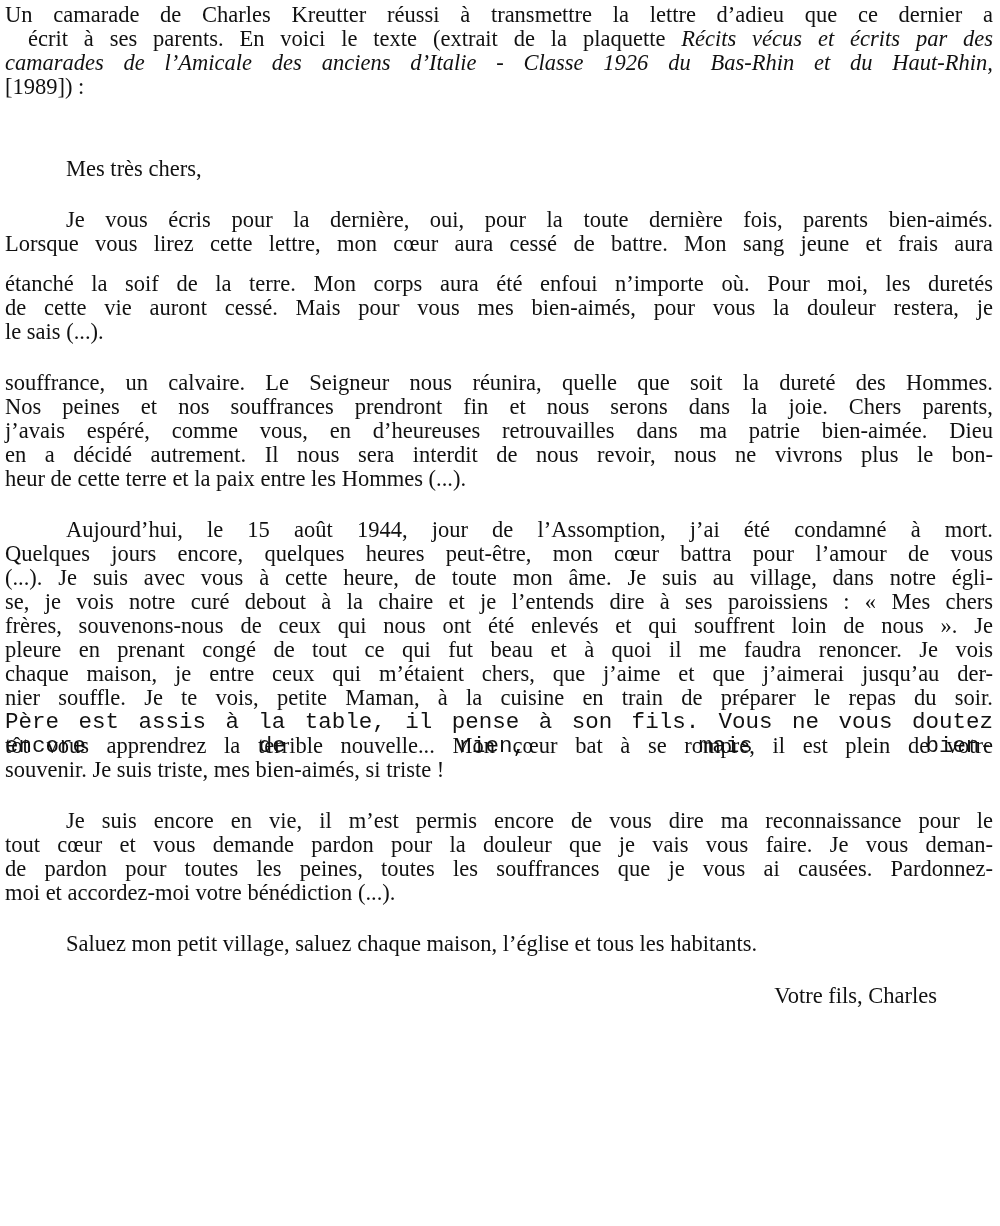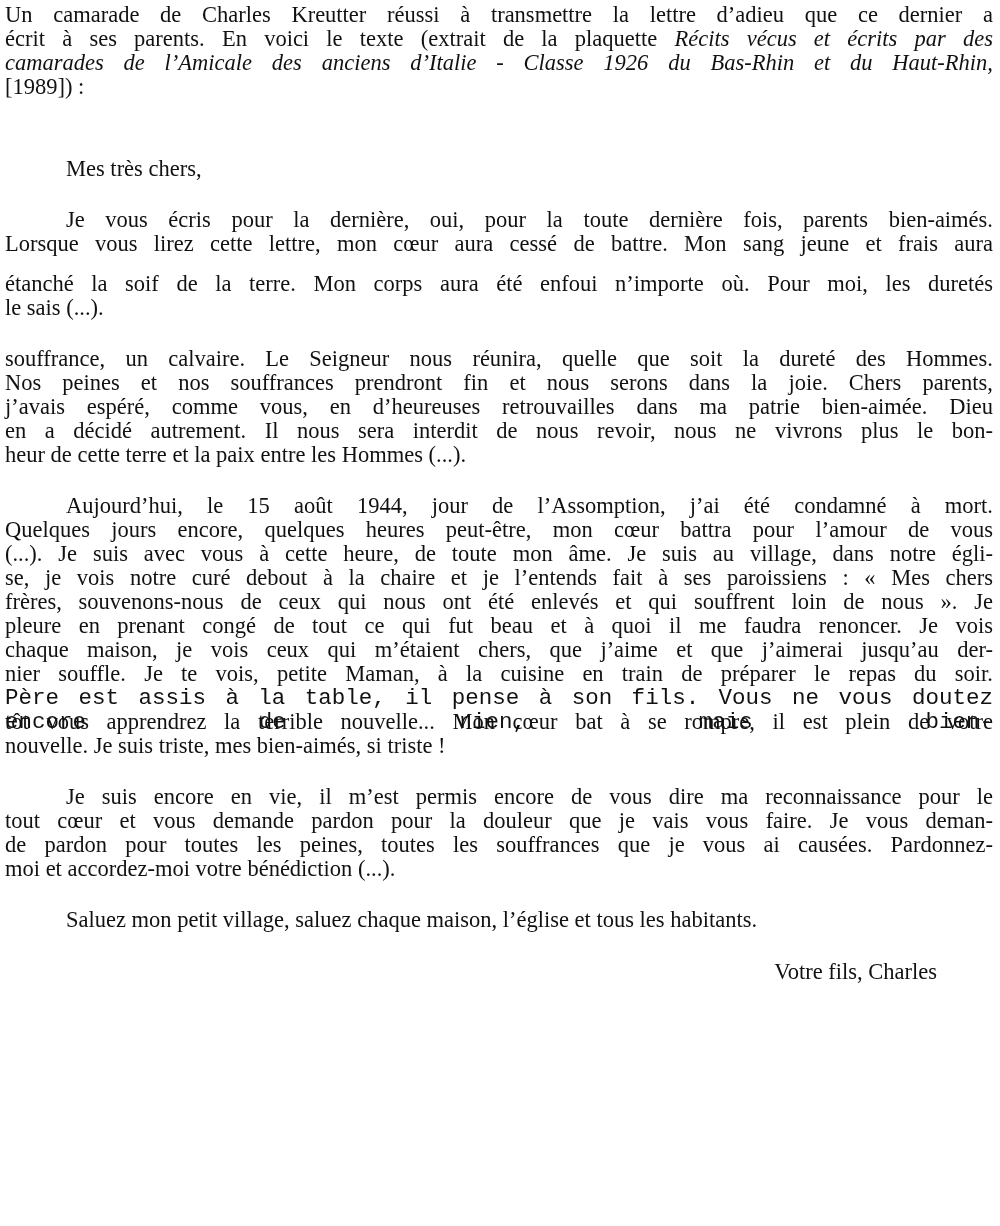--- a/index.html
+++ b/index.html
@@ -23,64 +23,65 @@
   em { font-style: italic; }
   .sign { text-align: right; padding-right: 56px; height: 24px; line-height: 24px; }
 </style>
 </head>
 <body>
 
 <div class="page">
 
   <div class="para">
     <span class="line" style="white-space: normal;">Un camarade de Charles Kreutter réussi à transmettre la lettre d’adieu que ce dernier a</span>
-    <span class="line" style="white-space: normal;"><span>écrit à ses parents. En voici le texte (extrait de la plaquette </span><em>Récits vécus et écrits par des</em></span>
+    <span class="line" style="white-space: normal; margin-left: 23px;"><span>écrit à ses parents. En voici le texte (extrait de la plaquette </span><em>Récits vécus et écrits par des</em></span>
     <span class="line" style="white-space: normal;"><em>camarades de l’Amicale des anciens d’Italie - Classe 1926 du Bas-Rhin et du Haut-Rhin,</em></span>
     <span class="line last" style="white-space: nowrap;">[1989]) :</span>
   </div>
 
   <div class="gap-big"></div>
 
   <div class="para">
     <span class="line last indent" style="white-space: nowrap;">Mes très chers,</span>
   </div>
 
   <div class="gap"></div>
 
   <div class="para">
     <span class="line indent" style="white-space: normal;">Je vous écris pour la dernière, oui, pour la toute dernière fois, parents bien-aimés.</span>
     <span class="line" style="white-space: normal;">Lorsque vous lirez cette lettre, mon cœur aura cessé de battre. Mon sang jeune et frais aura</span>
     <span class="line" style="white-space: normal; margin-top: 16px;">étanché la soif de la terre. Mon corps aura été enfoui n’importe où. Pour moi, les duretés</span>
+    <span class="line" style="white-space: normal;">de cette vie auront cessé. Mais pour vous mes bien-aimés, pour vous la douleur restera, je</span>
     <span class="line last" style="white-space: nowrap;">le sais (...).</span>
   </div>
 
   <div class="gap"></div>
 
   <div class="para">
     <span class="line" style="white-space: normal;">souffrance, un calvaire. Le Seigneur nous réunira, quelle que soit la dureté des Hommes.</span>
     <span class="line" style="white-space: normal;">Nos peines et nos souffrances prendront fin et nous serons dans la joie. Chers parents,</span>
     <span class="line" style="white-space: normal;">j’avais espéré, comme vous, en d’heureuses retrouvailles dans ma patrie bien-aimée. Dieu</span>
     <span class="line" style="white-space: normal;">en a décidé autrement. Il nous sera interdit de nous revoir, nous ne vivrons plus le bon-</span>
     <span class="line last" style="white-space: nowrap;">heur de cette terre et la paix entre les Hommes (...).</span>
   </div>
 
   <div class="gap"></div>
 
   <div class="para">
     <span class="line indent" style="white-space: normal;">Aujourd’hui, le 15 août 1944, jour de l’Assomption, j’ai été condamné à mort.</span>
     <span class="line" style="white-space: normal;">Quelques jours encore, quelques heures peut-être, mon cœur battra pour l’amour de vous</span>
     <span class="line" style="white-space: normal;">(...). Je suis avec vous à cette heure, de toute mon âme. Je suis au village, dans notre égli-</span>
-    <span class="line" style="white-space: normal;">se, je vois notre curé debout à la chaire et je l’entends fait à ses paroissiens : « Mes chers</span>
+    <span class="line" style="white-space: normal;">se, je vois notre curé debout à la chaire et je l’entends dire à ses paroissiens : « Mes chers</span>
     <span class="line" style="white-space: normal;">frères, souvenons-nous de ceux qui nous ont été enlevés et qui souffrent loin de nous ». Je</span>
     <span class="line" style="white-space: normal;">pleure en prenant congé de tout ce qui fut beau et à quoi il me faudra renoncer. Je vois</span>
-    <span class="line" style="white-space: normal;">chaque maison, je vois ceux qui m’étaient chers, que j’aime et que j’aimerai jusqu’au der-</span>
+    <span class="line" style="white-space: normal;">chaque maison, je entre ceux qui m’étaient chers, que j’aime et que j’aimerai jusqu’au der-</span>
     <span class="line" style="white-space: normal;">nier souffle. Je te vois, petite Maman, à la cuisine en train de préparer le repas du soir.</span>
     <span class="line" style="white-space: normal; font-family: Liberation Mono, monospace;">Père est assis à la table, il pense à son fils. Vous ne vous doutez encore de rien, mais bien-</span>
     <span class="line" style="white-space: normal;">tôt vous apprendrez la terrible nouvelle... Mon cœur bat à se rompre, il est plein de votre</span>
-    <span class="line last" style="white-space: nowrap;">nouvelle. Je suis triste, mes bien-aimés, si triste !</span>
+    <span class="line last" style="white-space: nowrap;">souvenir. Je suis triste, mes bien-aimés, si triste !</span>
   </div>
 
   <div class="gap"></div>
 
   <div class="para">
     <span class="line indent" style="white-space: normal;">Je suis encore en vie, il m’est permis encore de vous dire ma reconnaissance pour le</span>
     <span class="line" style="white-space: normal;">tout cœur et vous demande pardon pour la douleur que je vais vous faire. Je vous deman-</span>
     <span class="line" style="white-space: normal;">de pardon pour toutes les peines, toutes les souffrances que je vous ai causées. Pardonnez-</span>
     <span class="line last" style="white-space: nowrap;">moi et accordez-moi votre bénédiction (...).</span>
   </div>

